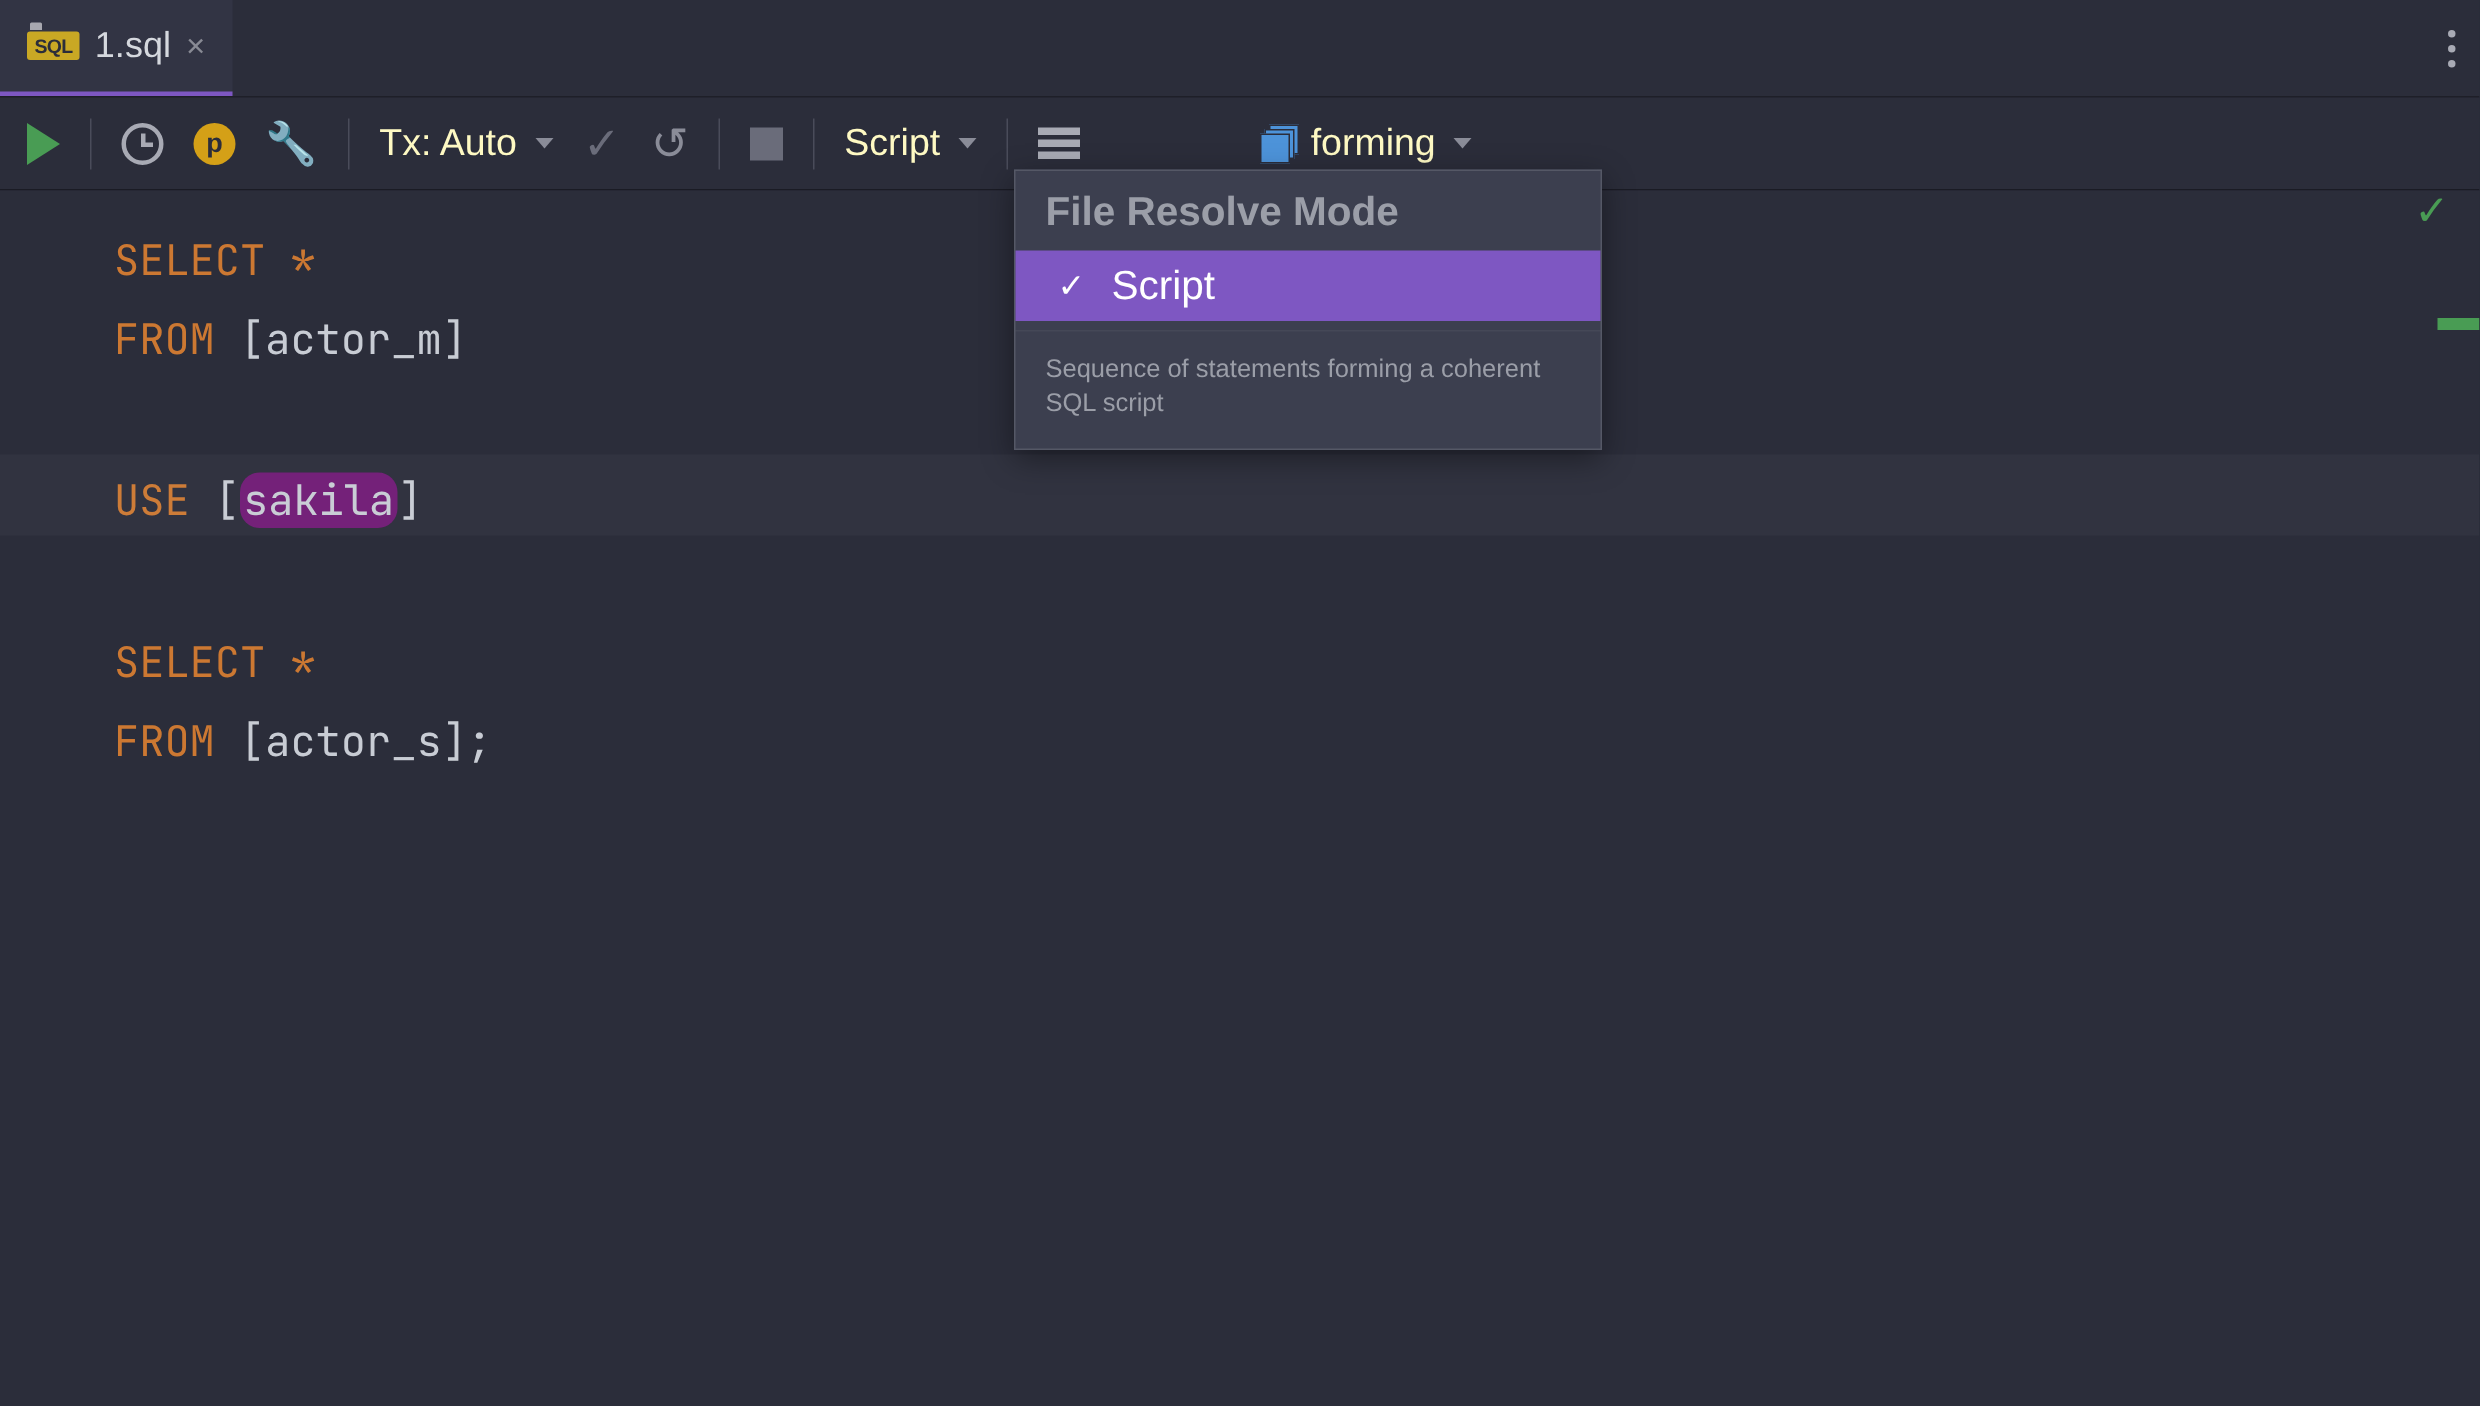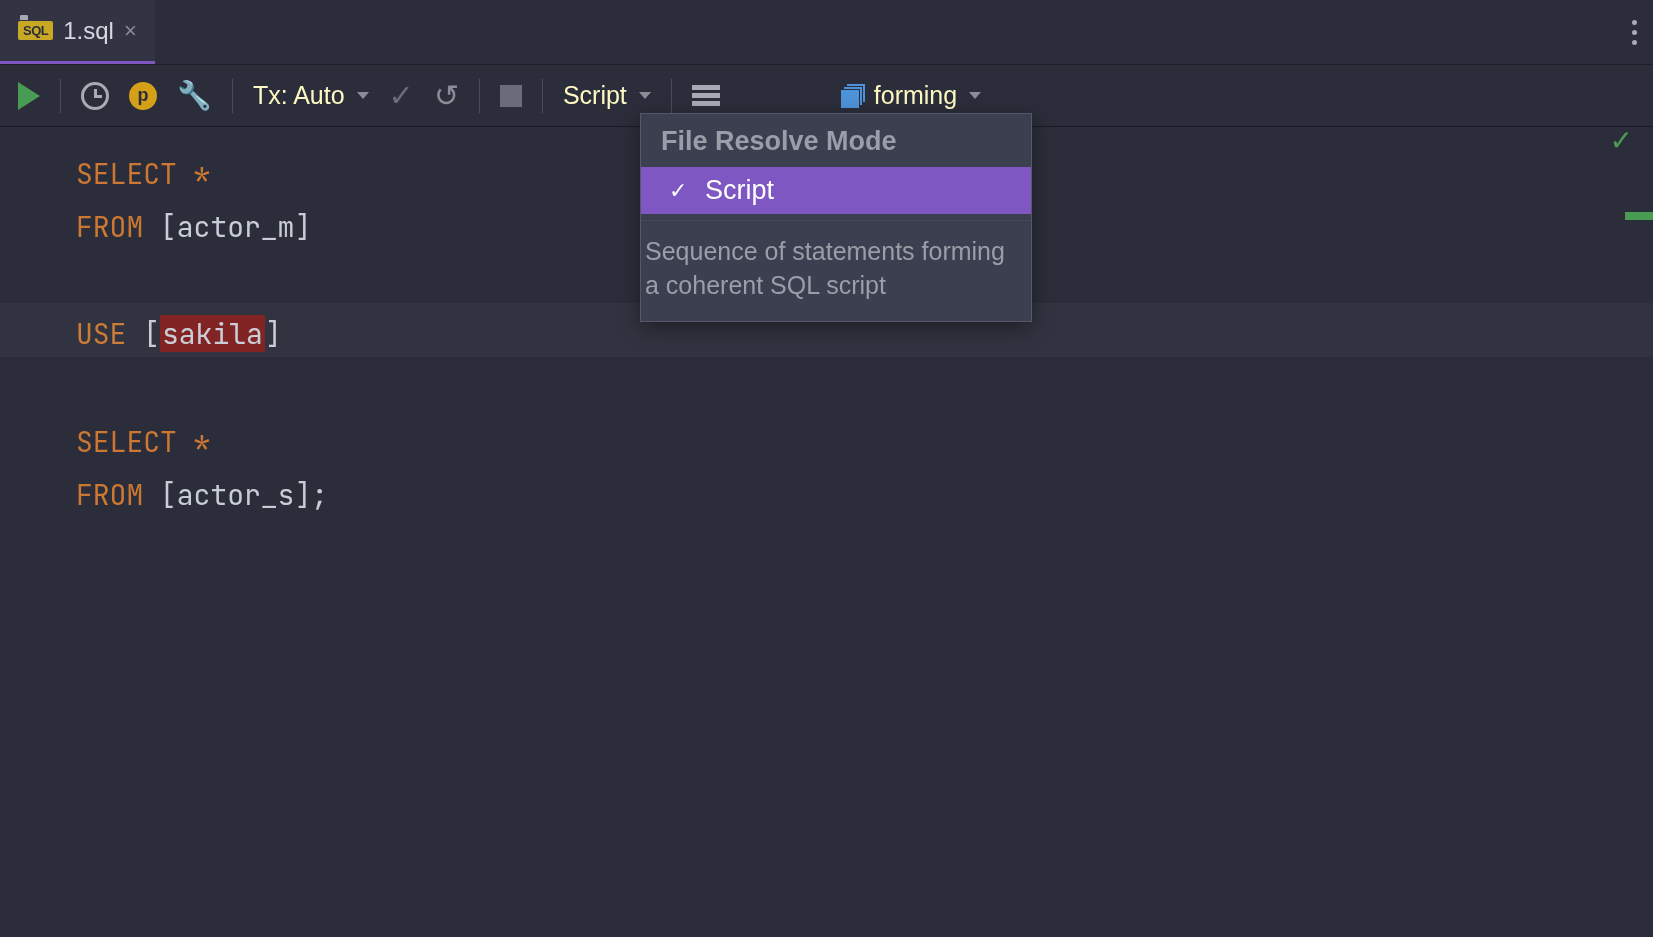--- a/index.html
+++ b/index.html
@@ -227,23 +227,24 @@
       height: calc(100% - 112px);
     }
     .code-line { white-space: pre; }
     .line-spacer { height: 54px; }
     .kw { color: #cc7832; }
     .star { color: #cc7832; }
     .text { color: #c8ccd4; }
     .bracket { color: #c8ccd4; }
     .ident { color: #c8ccd4; }
     .db-name {
-      background: #7f1d1d;
+      background: #701a75;
       color: #c8ccd4;
       padding: 0 2px;
+      border-radius: 13px;
     }
     .highlight-line {
       position: absolute;
       left: 0;
       right: 0;
       top: 176px;
       height: 54px;
       background: rgba(255,255,255,0.03);
       pointer-events: none;
     }
@@ -258,21 +259,21 @@
     .inspect-check {
       position: absolute;
       right: 20px;
       top: 124px;
       color: #499c54;
       font-size: 28px;
     }
     .dropdown-menu {
       position: absolute;
       top: 113px;
-      left: 640px;
+      left: 676px;
       width: 392px;
       background: #3c3f4f;
       border: 1px solid #555866;
       box-shadow: 0 6px 20px rgba(0,0,0,0.4);
       z-index: 500;
     }
     .dropdown-header {
       padding: 12px 20px 10px 20px;
       font-size: 27px;
       font-weight: 600;
@@ -292,22 +293,22 @@
       color: #ffffff;
     }
     .dropdown-check {
       font-size: 22px;
       width: 22px;
     }
     .dropdown-spacer {
       width: 22px;
     }
     .dropdown-description {
-      padding: 14px 20px 18px 4px;
-      font-size: 25px;
+      padding: 14px 20px 18px 20px;
+      font-size: 17px;
       color: #9b9ea8;
       line-height: 1.35;
       border-top: 1px solid rgba(255,255,255,0.05);
       margin-top: 6px;
     }
   </style>
 </head>
 <body>
 
 <div class="tab-bar">

